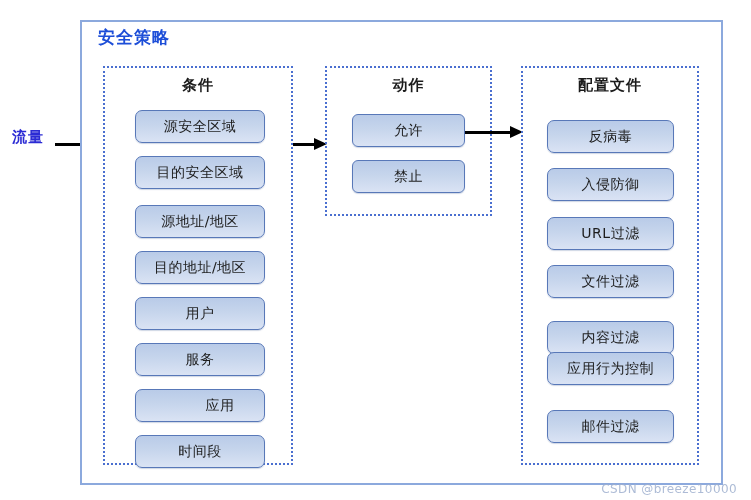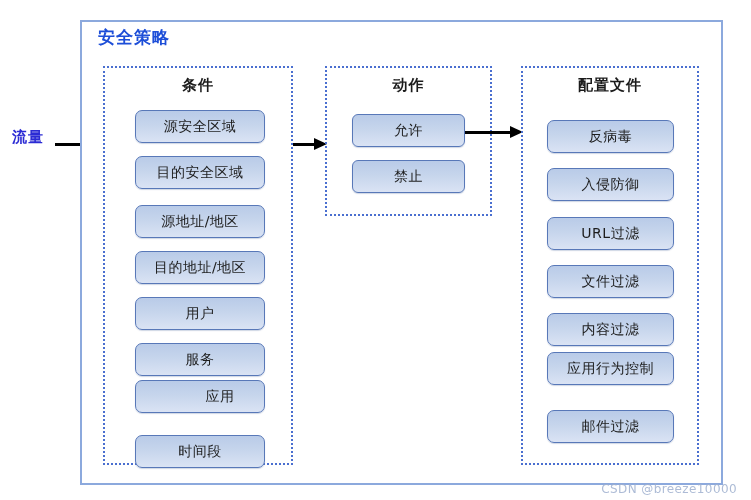--- a/index.html
+++ b/index.html
@@ -150,21 +150,21 @@
   <div class="panel" id="panel-conditions"></div>
   <div class="panel-title" style="left:103px; top:76px; width:190px;">条件</div>
 
   <div class="col-conditions">
     <div class="item-box" style="top:110px;">源安全区域</div>
     <div class="item-box" style="top:156px;">目的安全区域</div>
     <div class="item-box" style="top:205px;">源地址/地区</div>
     <div class="item-box" style="top:251px;">目的地址/地区</div>
     <div class="item-box" style="top:297px;">用户</div>
     <div class="item-box" style="top:343px;">服务</div>
-    <div class="item-box" style="top:380px;padding-left:40px;">应用</div>
+    <div class="item-box" style="top:389px;padding-left:40px;">应用</div>
     <div class="item-box" style="top:435px;">时间段</div>
   </div>
 
   <div class="arrow" id="arrow-2" style="left:293px; top:143px; width:34px;">
     <div class="shaft" style="width:22px;"></div>
     <div class="head" style="left:21px;"></div>
   </div>
 
   <div class="panel" id="panel-actions"></div>
   <div class="panel-title" style="left:325px; top:76px; width:167px;">动作</div>
@@ -180,20 +180,20 @@
   </div>
 
   <div class="panel" id="panel-profiles"></div>
   <div class="panel-title" style="left:521px; top:76px; width:178px;">配置文件</div>
 
   <div class="col-profiles">
     <div class="item-box" style="top:120px;">反病毒</div>
     <div class="item-box" style="top:168px;">入侵防御</div>
     <div class="item-box" style="top:217px;">URL过滤</div>
     <div class="item-box" style="top:265px;">文件过滤</div>
-    <div class="item-box" style="top:313px;">内容过滤</div>
+    <div class="item-box" style="top:321px;">内容过滤</div>
     <div class="item-box" style="top:352px;">应用行为控制</div>
     <div class="item-box" style="top:410px;">邮件过滤</div>
   </div>
 
   <div class="watermark">CSDN @breeze10000</div>
 
 </div>
 
 </body></html>

